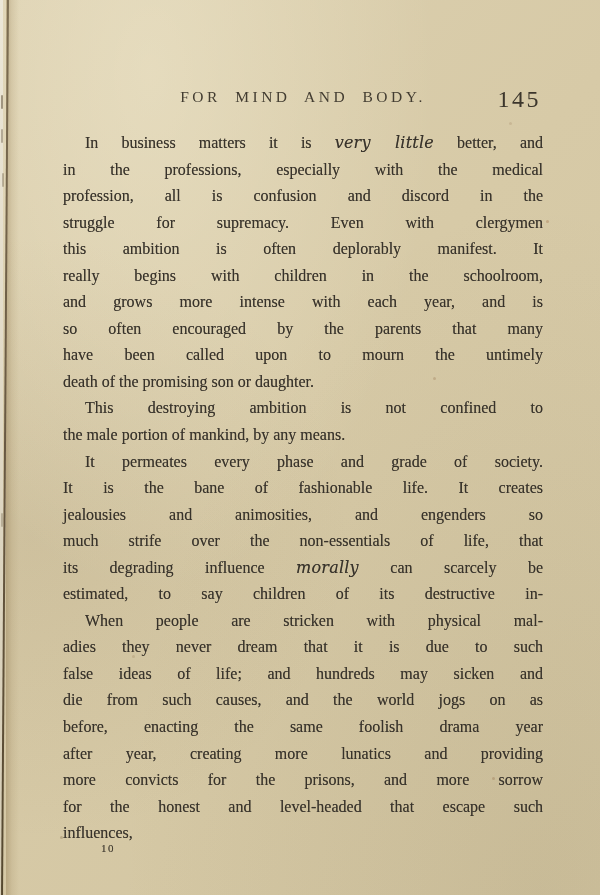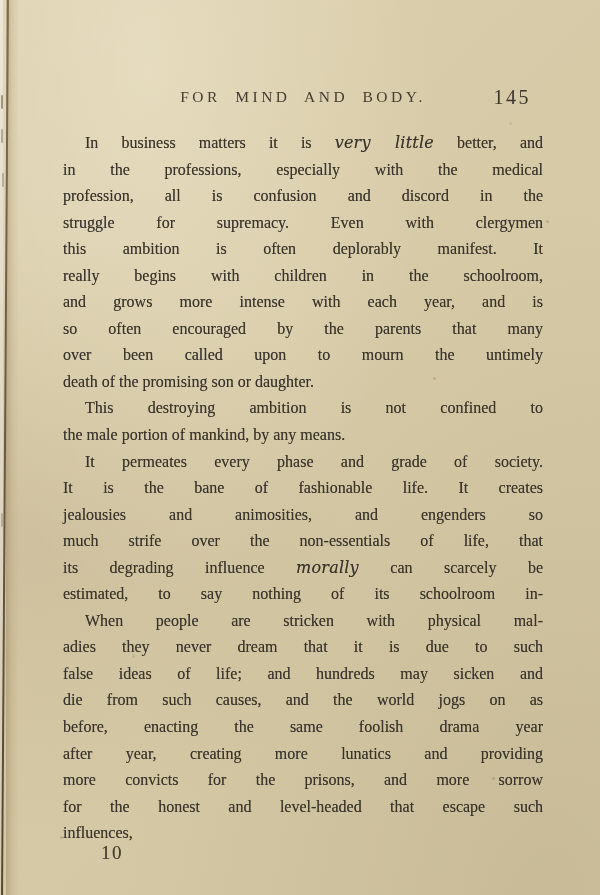--- a/index.html
+++ b/index.html
@@ -49,38 +49,38 @@
 
   .content { position:absolute; left:63px; top:88px; width:480px; }
 
   .page-header { position:relative; height:22px; text-align:center; }
   .running-title {
     display:inline-block;
     font-size:15.5px; letter-spacing:3.5px; word-spacing:7px;
     color:#423c31;
   }
   .page-number {
-    position:absolute; right:12px; top:-2px;
-    font-size:20px; letter-spacing:2.5px; color:#3c362c;
+    position:absolute; right:2px; top:-2px;
+    font-size:24px; letter-spacing:2.5px; color:#3c362c;
   }
 
   .body-text { margin-top:20px; font-size:16px; line-height:26.55px; }
   .line {
     text-align: justify;
     text-align-last: justify;
     white-space: nowrap;
     text-shadow: 0 0 0.5px rgba(56,51,43,0.55);
   }
   .line.first { text-indent: 22px; }
   .line.last  { text-align-last: left; white-space: normal; }
   .it { font-family: "DejaVu Serif", serif; font-style: italic; letter-spacing:0.2px; }
 
   .signature {
     margin-top:-5px; margin-left:38px;
-    font-size:19px; letter-spacing:1.5px; color:#453f34;
+    font-size:11px; letter-spacing:1.5px; color:#453f34;
     text-shadow: 0 0 0.5px rgba(56,51,43,0.5);
   }
 </style>
 </head>
 <body>
 
 <div class="page">
   <div class="edge-white"></div>
   <div class="edge-shade"></div>
   <div class="edge-line"></div>
@@ -95,30 +95,30 @@
 
     <div class="body-text">
         <div class="line first"><span>In business matters it is </span><span class="it">very little</span><span> better, and</span></div>
         <div class="line"><span>in the professions, especially with the medical</span></div>
         <div class="line"><span>profession, all is confusion and discord in the</span></div>
         <div class="line"><span>struggle for supremacy. Even with clergymen</span></div>
         <div class="line"><span>this ambition is often deplorably manifest. It</span></div>
         <div class="line"><span>really begins with children in the schoolroom,</span></div>
         <div class="line"><span>and grows more intense with each year, and is</span></div>
         <div class="line"><span>so often encouraged by the parents that many</span></div>
-        <div class="line"><span>over been called upon to mourn the untimely</span></div>
+        <div class="line"><span>have been called upon to mourn the untimely</span></div>
         <div class="line last"><span>death of the promising son or daughter.</span></div>
         <div class="line first"><span>This destroying ambition is not confined to</span></div>
         <div class="line last"><span>the male portion of mankind, by any means.</span></div>
         <div class="line first"><span>It permeates every phase and grade of society.</span></div>
         <div class="line"><span>It is the bane of fashionable life. It creates</span></div>
         <div class="line"><span>jealousies and animosities, and engenders so</span></div>
         <div class="line"><span>much strife over the non-essentials of life, that</span></div>
         <div class="line"><span>its degrading influence </span><span class="it">morally</span><span> can scarcely be</span></div>
-        <div class="line"><span>estimated, to say nothing of its schoolroom in-</span></div>
+        <div class="line"><span>estimated, to say children of its destructive in-</span></div>
         <div class="line first"><span>When people are stricken with physical mal-</span></div>
         <div class="line"><span>adies they never dream that it is due to such</span></div>
         <div class="line"><span>false ideas of life; and hundreds may sicken and</span></div>
         <div class="line"><span>die from such causes, and the world jogs on as</span></div>
         <div class="line"><span>before, enacting the same foolish drama year</span></div>
         <div class="line"><span>after year, creating more lunatics and providing</span></div>
         <div class="line"><span>more convicts for the prisons, and more sorrow</span></div>
         <div class="line"><span>for the honest and level-headed that escape such</span></div>
         <div class="line last"><span>influences,</span></div>
       </div>

